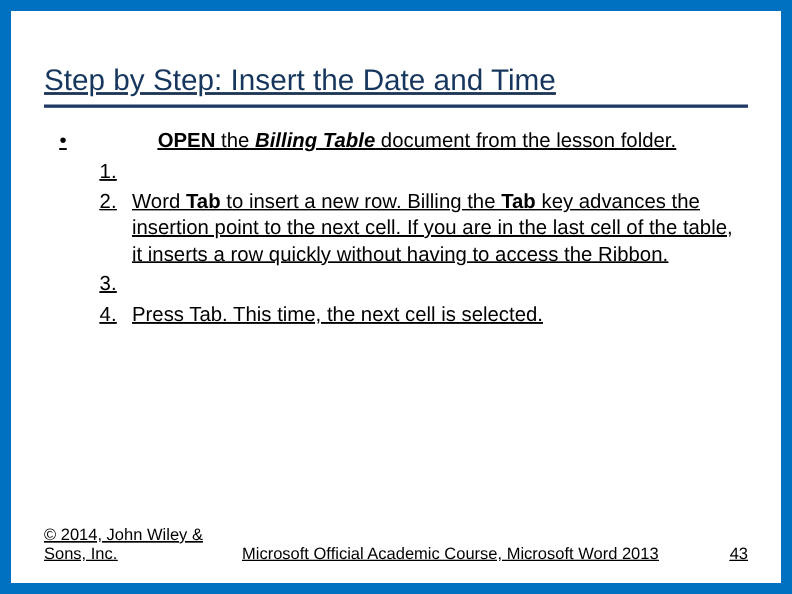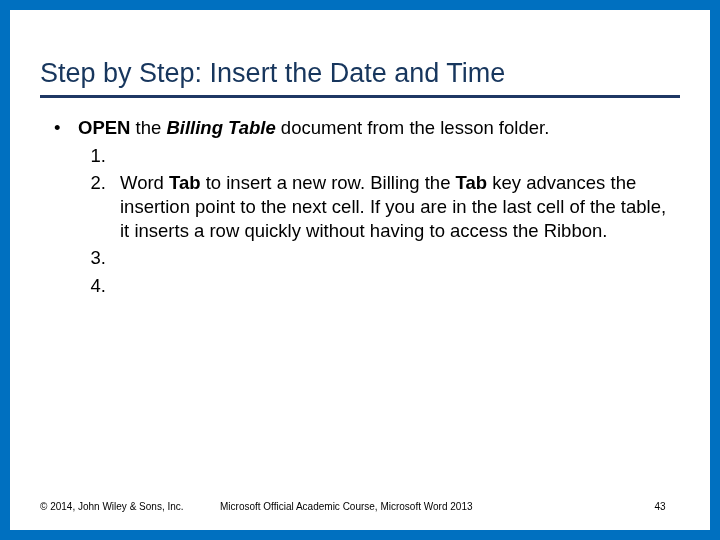--- a/index.html
+++ b/index.html
@@ -1,15 +1,15 @@
 <!DOCTYPE html>
 <html><head>
 <meta charset="utf-8">
 <style>
-  * { box-sizing: border-box; margin: 0; padding: 0; }
+  * { box-sizing: border-box; margin: 0; padding: 0; text-decoration: underline; }
   body {
     width: 720px;
     height: 540px;
     background: #0070c0;
     font-family: Arial, Helvetica, sans-serif;
     overflow: hidden;
   }
   .slide {
     position: absolute;
     top: 10px;
@@ -37,43 +37,43 @@
   }
   .bullet-row {
     display: flex;
     padding-left: 14px;
     margin-bottom: 4px;
   }
   .bullet-mark {
     width: 24px;
     flex-shrink: 0;
   }
-  .bullet-body { flex: 1; }
+  .bullet-body { flex: 1; text-align: center; }
   .num-row {
     display: flex;
     padding-left: 40px;
     margin-bottom: 4px;
   }
   .num-mark {
     width: 40px;
     flex-shrink: 0;
     text-align: right;
     padding-right: 14px;
   }
   .num-body { flex: 1; }
   .footer {
     display: flex;
     align-items: flex-end;
-    font-size: 10px;
+    font-size: 15px;
     color: #000;
     height: 16px;
   }
   .footer-left { width: 180px; }
   .footer-center { flex: 1; }
-  .footer-right { width: 40px; text-align: center; }
+  .footer-right { width: 40px; text-align: right; }
 </style>
 </head>
 <body>
 
 <div class="slide">
 
   <h1 class="title">Step by Step: Insert the Date and Time</h1>
 
   <div class="content">
     <div class="bullet-row">
@@ -93,20 +93,21 @@
         <span>Word </span><b>Tab</b><span> to insert a new row. Billing the </span><b>Tab</b><span> key advances the insertion point to the next cell. If you are in the last cell of the table, it inserts a row quickly without having to access the Ribbon.</span>
       </div>
     </div>
 
     <div class="num-row">
       <div class="num-mark">3.</div>
     </div>
 
     <div class="num-row">
       <div class="num-mark">4.</div>
+      <div class="num-body">Press Tab. This time, the next cell is selected.</div>
     </div>
   </div>
 
   <div class="footer">
     <div class="footer-left">© 2014, John Wiley &amp; Sons, Inc.</div>
     <div class="footer-center">Microsoft Official Academic Course, Microsoft Word 2013</div>
     <div class="footer-right">43</div>
   </div>
 
 </div>

